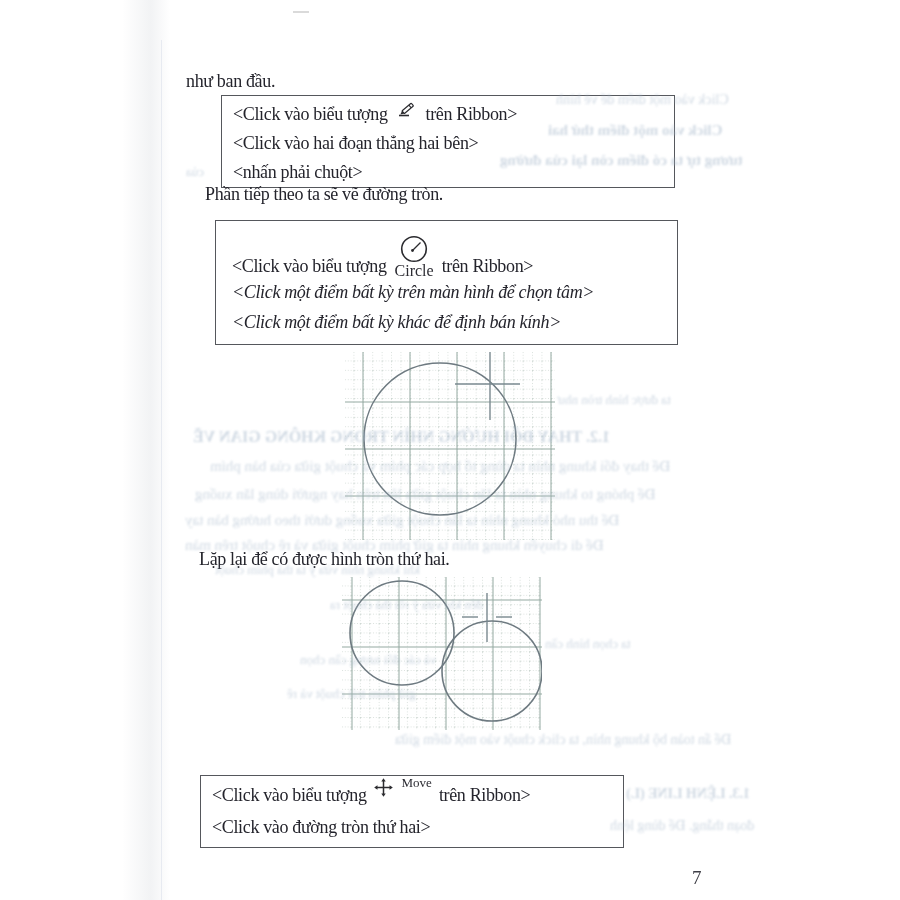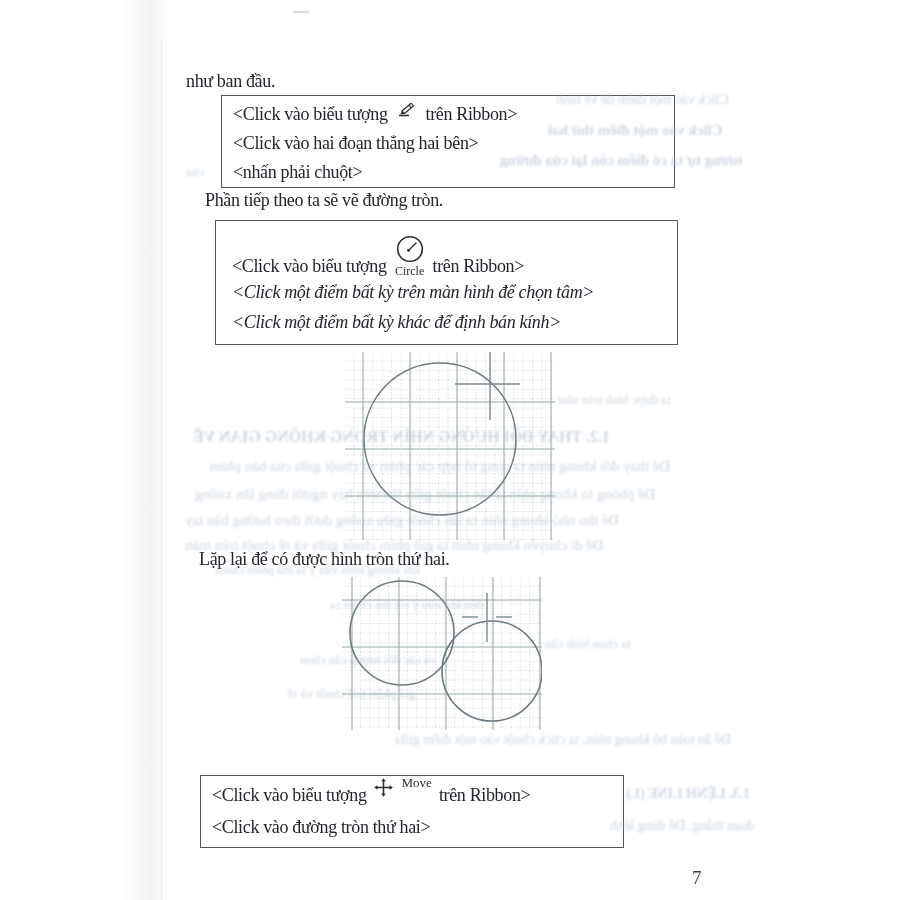--- a/index.html
+++ b/index.html
@@ -22,21 +22,21 @@
 
   .box1{left:221px;top:95px;width:454px;height:93px;padding-top:4px;}
   .box2{left:215px;top:220px;width:463px;height:125px;padding-top:6px;}
   .box2 .row1{height:50px;display:flex;align-items:flex-end;gap:8px;padding-left:16px;
         font-size:18px;letter-spacing:-0.35px;white-space:nowrap;}
   .box2 .bline{height:30px;padding-left:16px;font-style:italic;}
   .box3{left:200px;top:775px;width:424px;height:73px;padding-top:3px;}
   .box3 .bline{height:32px;}
 
   .circle-stack{display:inline-flex;flex-direction:column;align-items:center;gap:1px;}
-  .circle-stack .stack-label{font-size:12px;letter-spacing:0;line-height:12px;color:#2c2c33;}
+  .circle-stack .stack-label{font-size:16px;letter-spacing:0;line-height:12px;color:#2c2c33;}
   .move-stack{display:inline-flex;align-items:flex-start;gap:9px;position:relative;top:-8px;}
   .move-stack .stack-label{font-size:13px;letter-spacing:0;color:#2c2c33;position:relative;top:-3px;}
   .eraser-wrap{position:relative;top:-3px;}
 
   .figure{position:absolute;}
   .gminor{fill:none;stroke:var(--grid-minor);stroke-width:0.9;stroke-dasharray:1 1.8;}
   .gmaj{stroke:var(--grid-major);stroke-width:1;}
   .fig{fill:none;stroke:var(--figure-stroke);stroke-width:1.6;}
   .cross{stroke:#79888f;stroke-width:1.4;}
 
@@ -71,21 +71,21 @@
             <line x1="16" y1="7.2" x2="16" y2="10.8" class="icon-stroke" stroke-width="1.1"></line>
           </g>
         </svg>
       </span>
       <span>trên Ribbon&gt;</span>
     </div>
     <div class="bline">&lt;Click vào hai đoạn thẳng hai bên&gt;</div>
     <div class="bline">&lt;nhấn phải chuột&gt;</div>
   </div>
 
-  <div class="tline" style="left:205px;top:190px;text-align:right;">Phần tiếp theo ta sẽ vẽ đường tròn.</div>
+  <div class="tline" style="left:205px;top:184px;text-align:right;">Phần tiếp theo ta sẽ vẽ đường tròn.</div>
 
   <div class="ibox box2">
     <div class="row1">
       <span>&lt;Click vào biểu tượng</span>
       <span class="circle-stack">
         <svg width="30" height="30" viewBox="0 0 30 30">
           <circle cx="15" cy="15" r="12.3" class="icon-stroke" stroke-width="1.6"></circle>
           <circle cx="13.5" cy="16.5" r="1.4" class="icon-fill"></circle>
           <line x1="13.5" y1="16.5" x2="21.5" y2="8.5" class="icon-stroke" stroke-width="1.3"></line>
         </svg>

